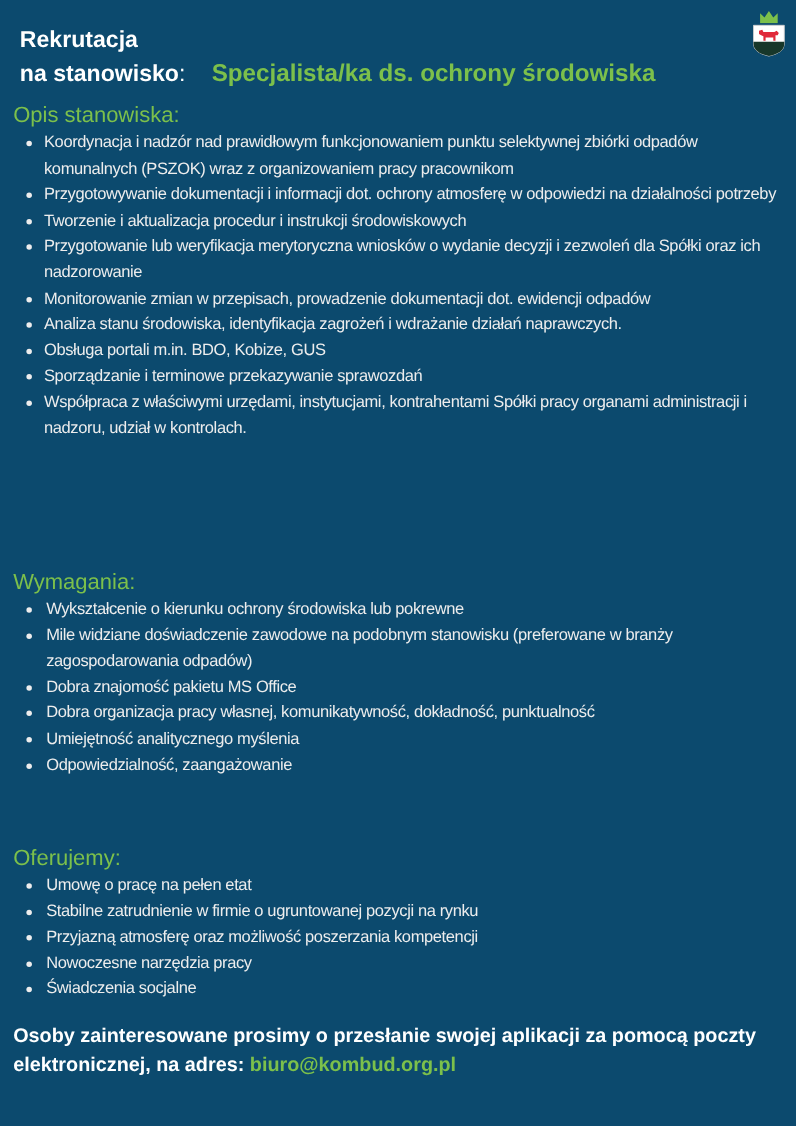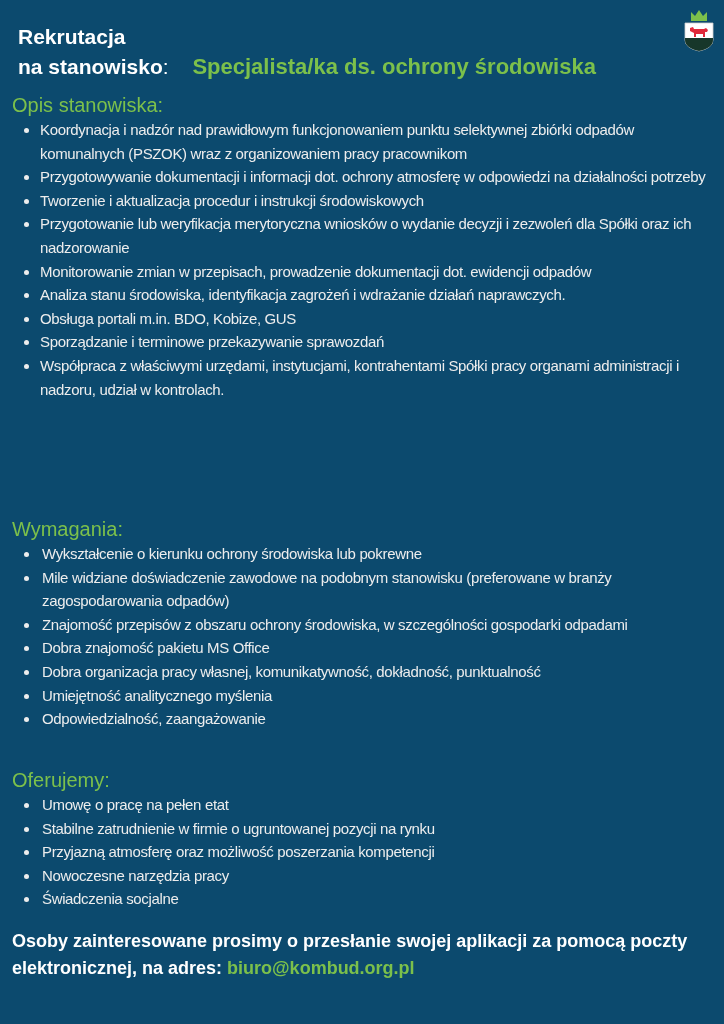--- a/index.html
+++ b/index.html
@@ -70,21 +70,20 @@
       <li>Sporządzanie i terminowe przekazywanie sprawozdań</li>
       <li>Współpraca z właściwymi urzędami, instytucjami, kontrahentami Spółki pracy organami administracji i nadzoru, udział w kontrolach.</li>
     </ul>
   </div>
 
   <div class="section" id="sec-wym">
     <div class="sec-title">Wymagania:</div>
     <ul class="items">
       <li>Wykształcenie o kierunku ochrony środowiska lub pokrewne</li>
       <li>Mile widziane doświadczenie zawodowe na podobnym stanowisku (preferowane w branży zagospodarowania odpadów)</li>
-      <li>Znajomość przepisów z obszaru ochrony środowiska, w szczególności gospodarki odpadami</li>
       <li>Dobra znajomość pakietu MS Office</li>
       <li>Dobra organizacja pracy własnej, komunikatywność, dokładność, punktualność</li>
       <li>Umiejętność analitycznego myślenia</li>
       <li>Odpowiedzialność, zaangażowanie</li>
     </ul>
   </div>
 
   <div class="section" id="sec-ofe">
     <div class="sec-title">Oferujemy:</div>
     <ul class="items">

